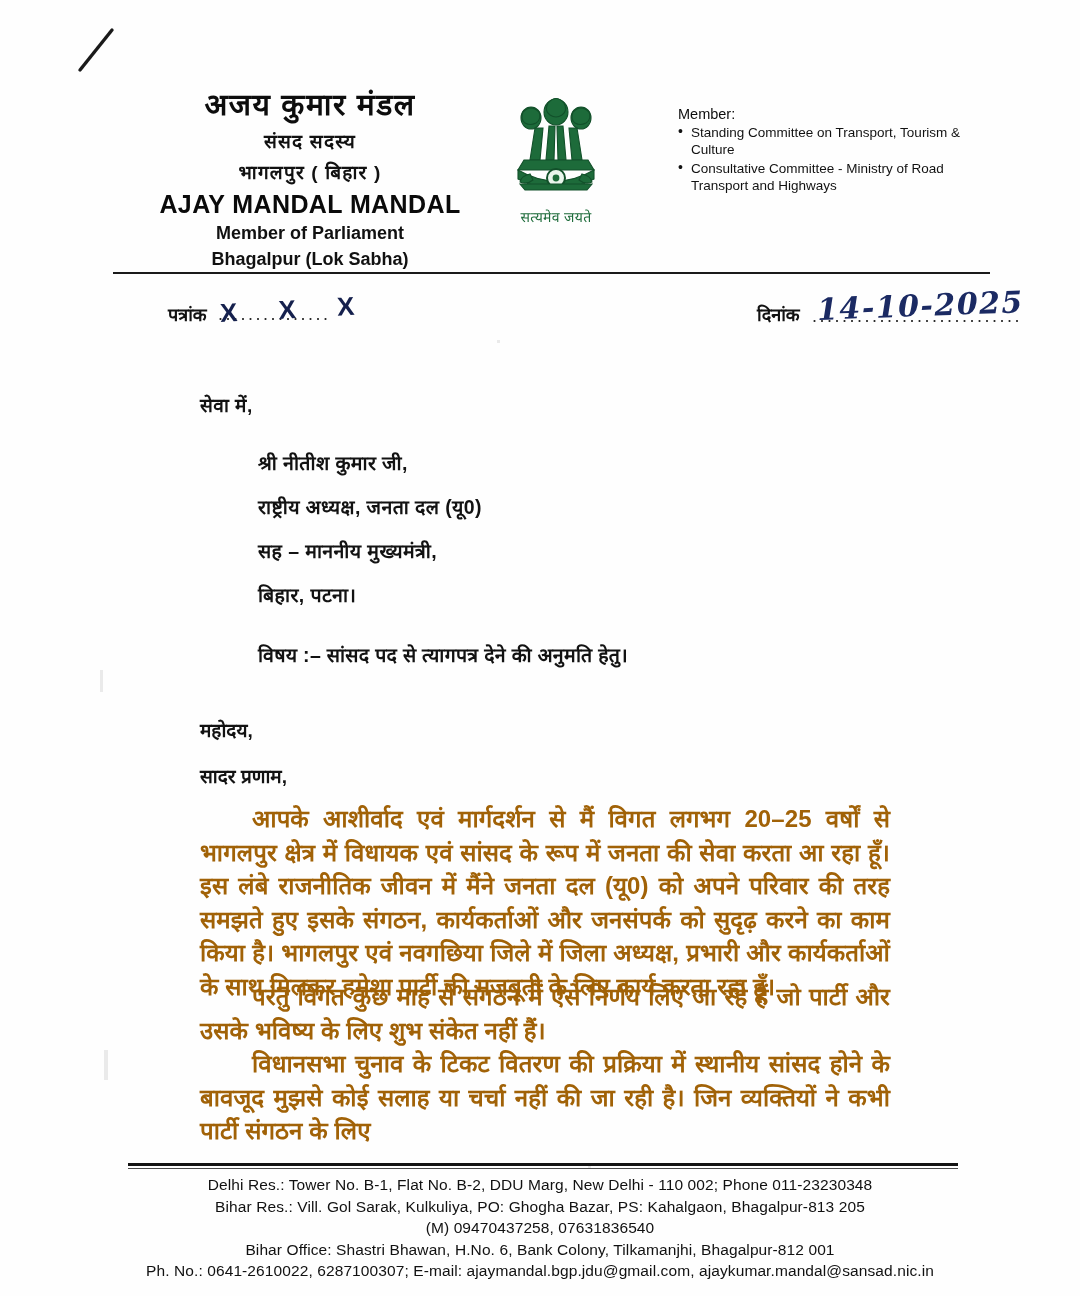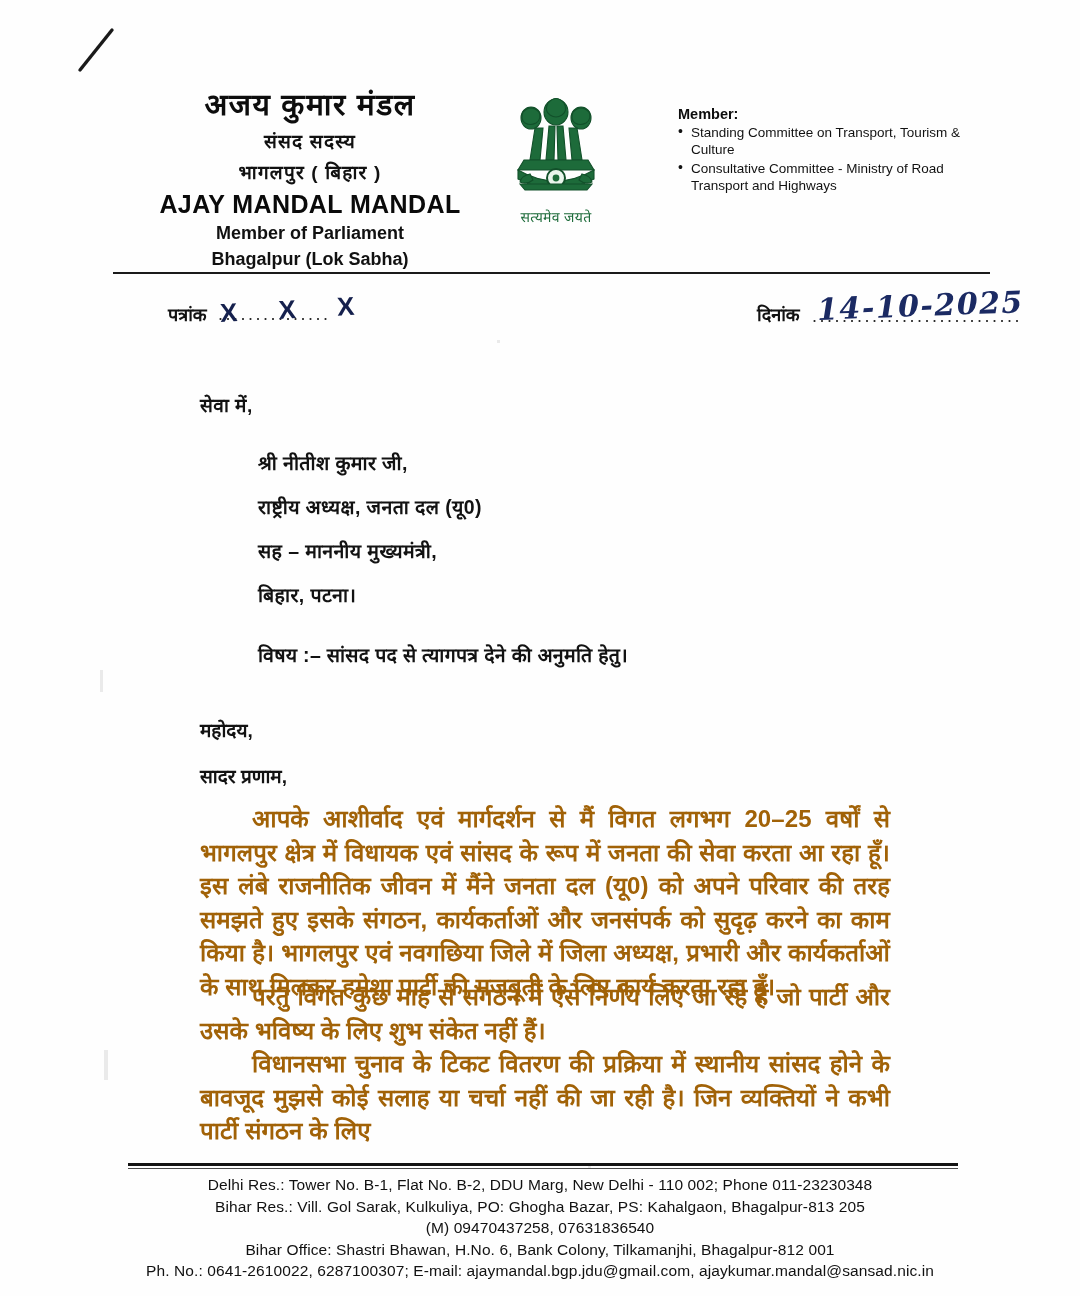--- a/index.html
+++ b/index.html
@@ -112,21 +112,21 @@
 
   
   .member-block {
     position: absolute;
     left: 678px;
     top: 18px;
     width: 290px;
   }
   .member-title {
     font-size: 14.5px;
-    font-weight: 700;
+    font-weight: 400;
     color: #0d0d0d;
     margin-bottom: 2px;
   }
   .member-item {
     position: relative;
     font-size: 13.5px;
     line-height: 1.28;
     color: #121212;
     padding-left: 13px;
     margin-bottom: 1px;

